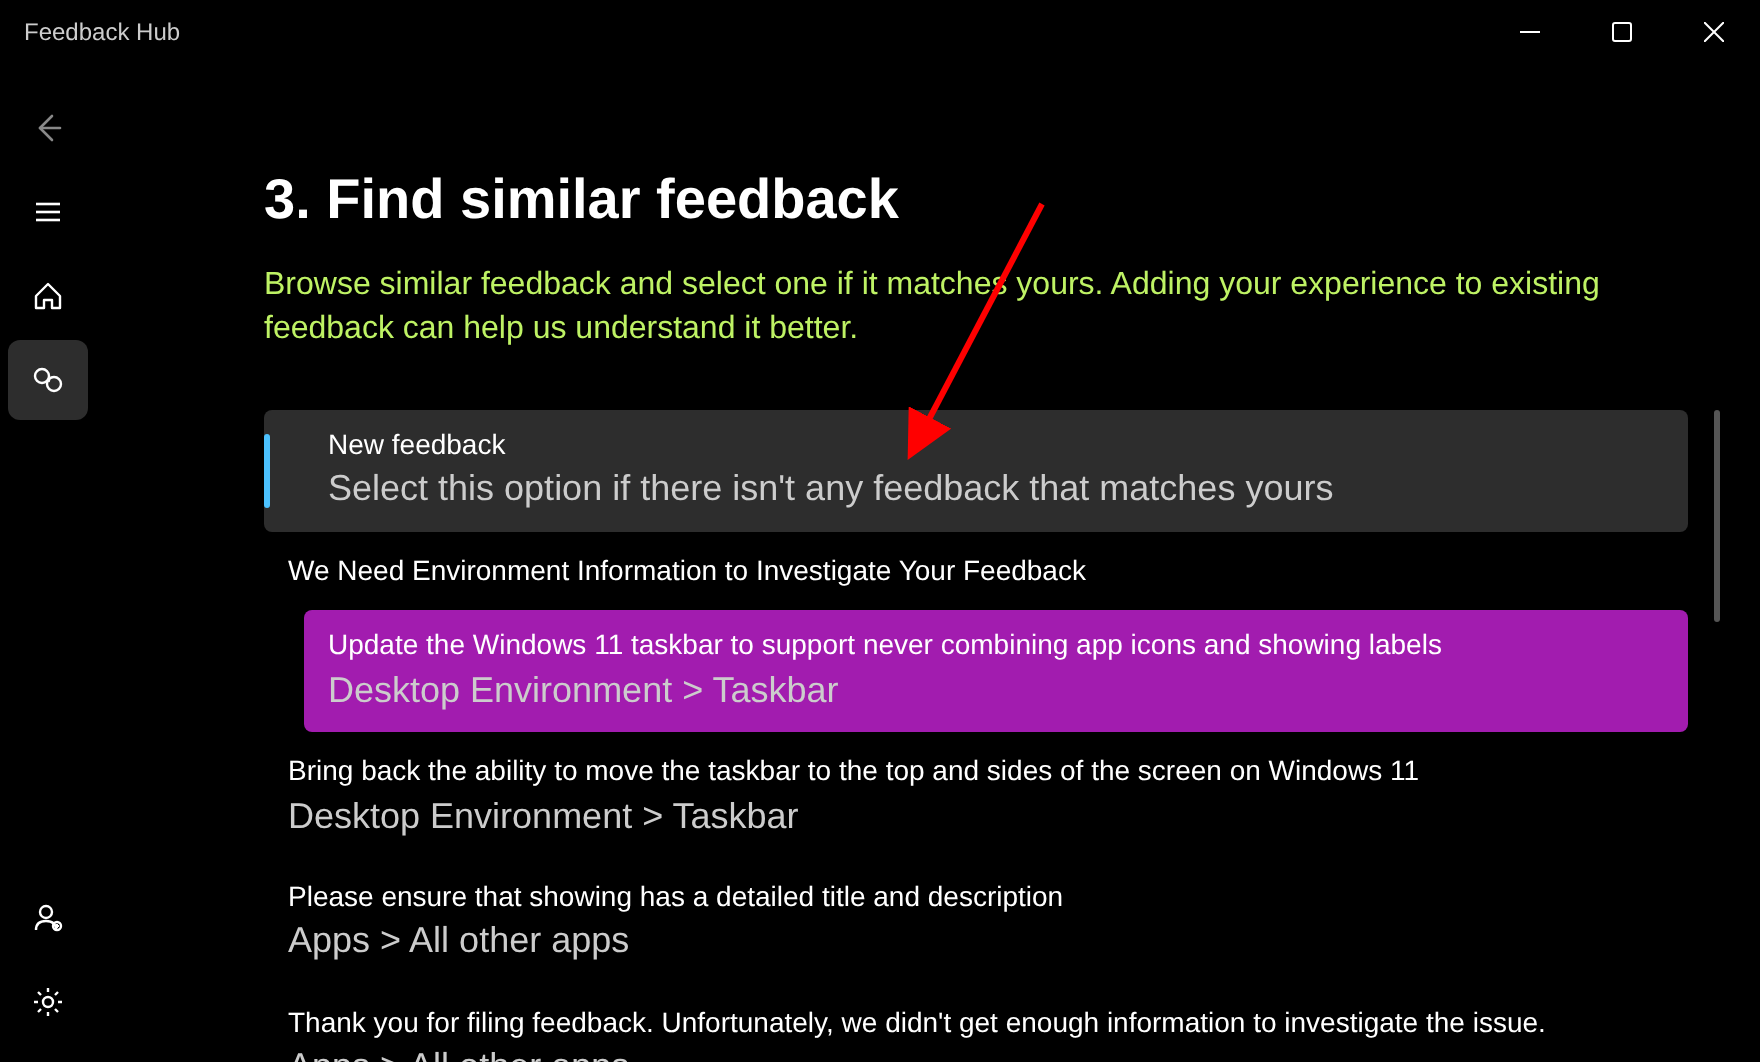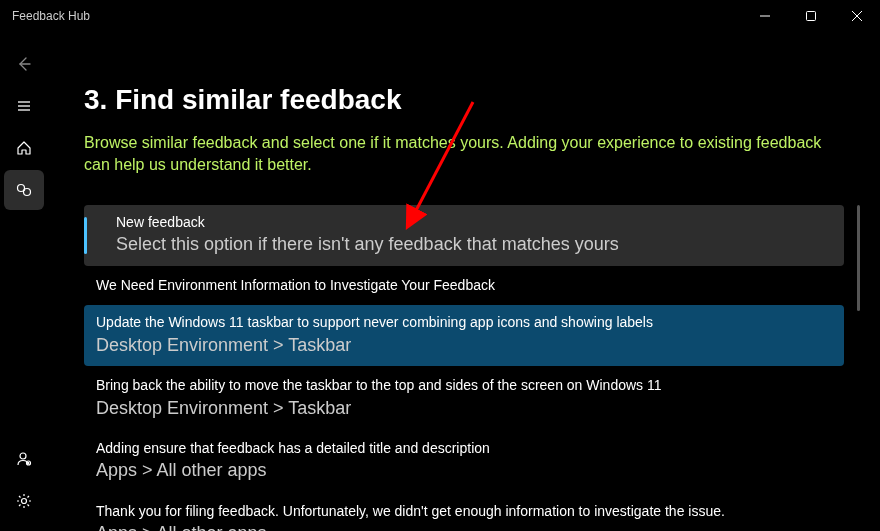--- a/index.html
+++ b/index.html
@@ -33,20 +33,21 @@
       height: 32px;
       display: flex;
       align-items: center;
       justify-content: center;
       color: #fff;
     }
     .win-btn svg { display: block; }
     .app-body {
       display: flex;
       height: calc(100% - 32px);
+      gap: 48px;
     }
     .sidebar {
       width: 48px;
       background: #000;
       display: flex;
       flex-direction: column;
       align-items: center;
       padding-top: 12px;
       position: relative;
     }
@@ -121,21 +122,22 @@
       content: "";
       position: absolute;
       left: 0;
       top: 12px;
       bottom: 12px;
       width: 3px;
       background: #4cc2ff;
       border-radius: 2px;
     }
     .feedback-item.hovered {
-      background: #0c4a6e;
+      background: #a21caf;
+      margin-left: 20px;
     }
     .item-title {
       font-size: 14px;
       line-height: 1.4;
       color: #fff;
     }
     .item-sub {
       font-size: 18px;
       line-height: 1.4;
       color: #ccc;
@@ -233,21 +235,21 @@
           </div>
           <div class="feedback-item hovered">
             <div class="item-title">Update the Windows 11 taskbar to support never combining app icons and showing labels</div>
             <div class="item-sub">Desktop Environment &gt; Taskbar</div>
           </div>
           <div class="feedback-item">
             <div class="item-title">Bring back the ability to move the taskbar to the top and sides of the screen on Windows 11</div>
             <div class="item-sub">Desktop Environment &gt; Taskbar</div>
           </div>
           <div class="feedback-item">
-            <div class="item-title">Adding ensure that feedback has a detailed title and description</div>
+            <div class="item-title">Please ensure that showing has a detailed title and description</div>
             <div class="item-sub">Apps &gt; All other apps</div>
           </div>
           <div class="feedback-item">
             <div class="item-title">Thank you for filing feedback. Unfortunately, we didn't get enough information to investigate the issue.</div>
             <div class="item-sub">Apps &gt; All other apps</div>
           </div>
         </div>
       <div class="list-scrollbar"></div>
     </div>
 

